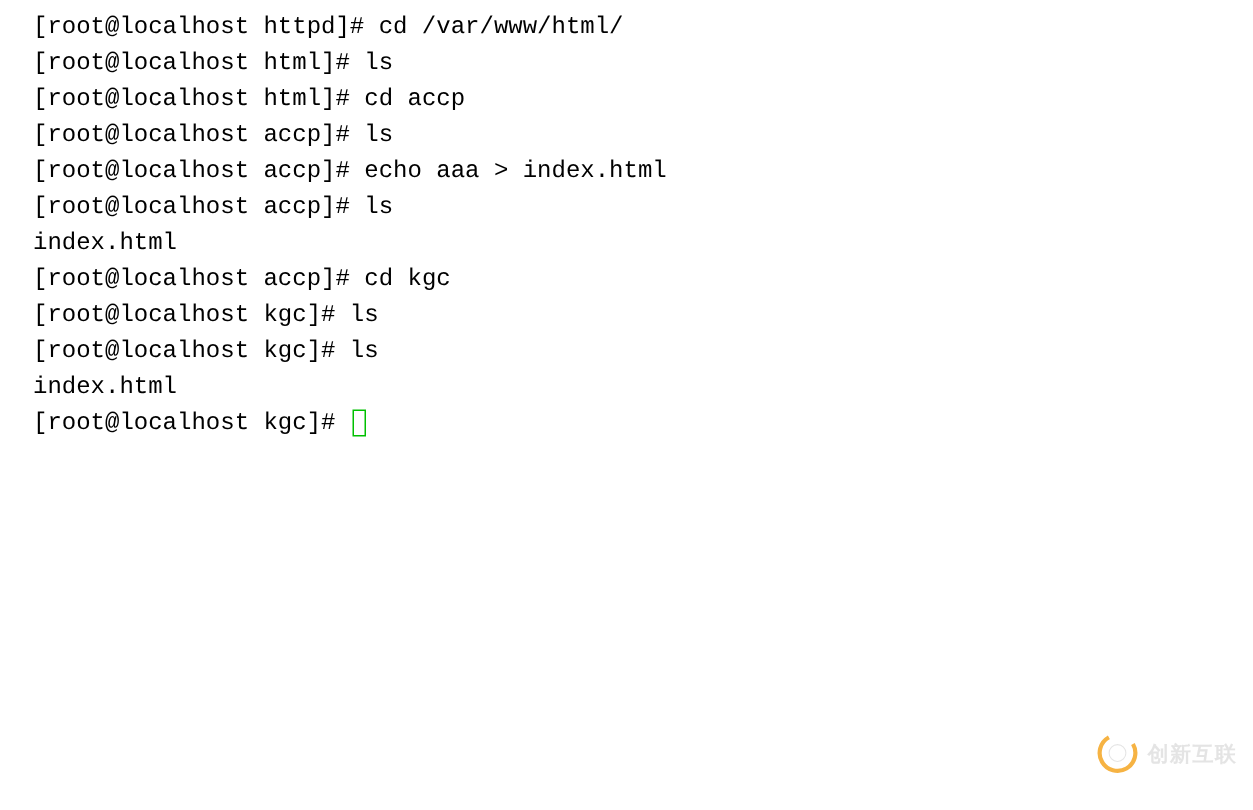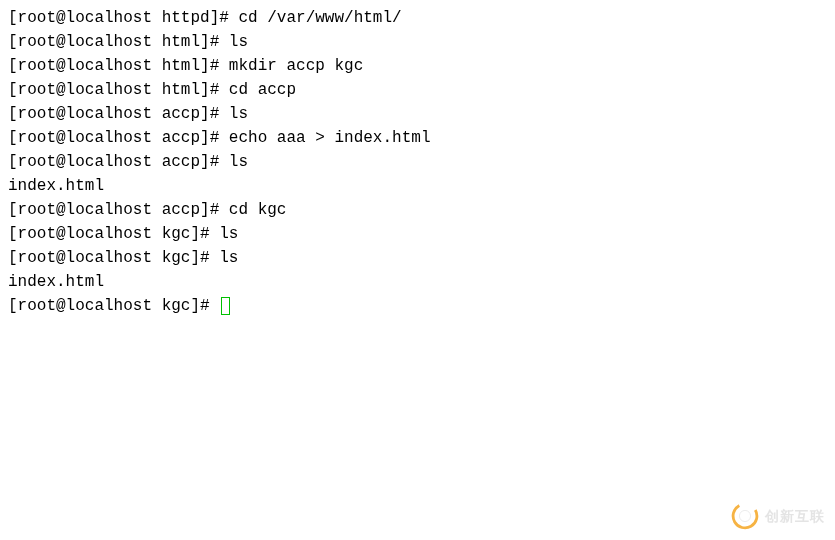--- a/index.html
+++ b/index.html
@@ -14,33 +14,34 @@
       font-family: "Consolas", "Courier New", monospace;
       font-size: 16px;
       line-height: 1.5;
       color: #000000;
       padding: 6px 8px;
       position: relative;
       overflow: hidden;
     }
     .term-line {
       white-space: pre;
+      margin-left: 14px;
     }
     .cursor {
       display: inline-block;
       width: 9px;
       height: 18px;
       border: 1px solid #00c000;
       vertical-align: text-bottom;
       margin-left: 2px;
     }
     .watermark {
       position: absolute;
       right: 10px;
-      bottom: 10px;
+      bottom: 24px;
       display: flex;
       align-items: center;
       gap: 6px;
       opacity: 0.85;
     }
     .wm-icon {
       width: 28px;
       height: 28px;
     }
     .wm-text {
@@ -50,21 +51,20 @@
       color: #e0e0e0;
       letter-spacing: 1px;
     }
   </style>
 </head>
 <body>
 
 <div id="terminal">
     <div class="term-line"><span>[root@localhost httpd]# </span><span>cd /var/www/html/</span></div>
     <div class="term-line"><span>[root@localhost html]# </span><span>ls</span></div>
-    <div class="term-line"><span>[root@localhost html]# </span><span>mkdir accp kgc</span></div>
     <div class="term-line"><span>[root@localhost html]# </span><span>cd accp</span></div>
     <div class="term-line"><span>[root@localhost accp]# </span><span>ls</span></div>
     <div class="term-line"><span>[root@localhost accp]# </span><span>echo aaa &gt; index.html</span></div>
     <div class="term-line"><span>[root@localhost accp]# </span><span>ls</span></div>
     <div class="term-line">index.html</div>
     <div class="term-line"><span>[root@localhost accp]# </span><span>cd kgc</span></div>
     <div class="term-line"><span>[root@localhost kgc]# </span><span>ls</span></div>
     <div class="term-line"><span>[root@localhost kgc]# </span><span>ls</span></div>
     <div class="term-line">index.html</div>
     <div class="term-line"><span>[root@localhost kgc]# </span><span></span><span class="cursor"></span></div>

